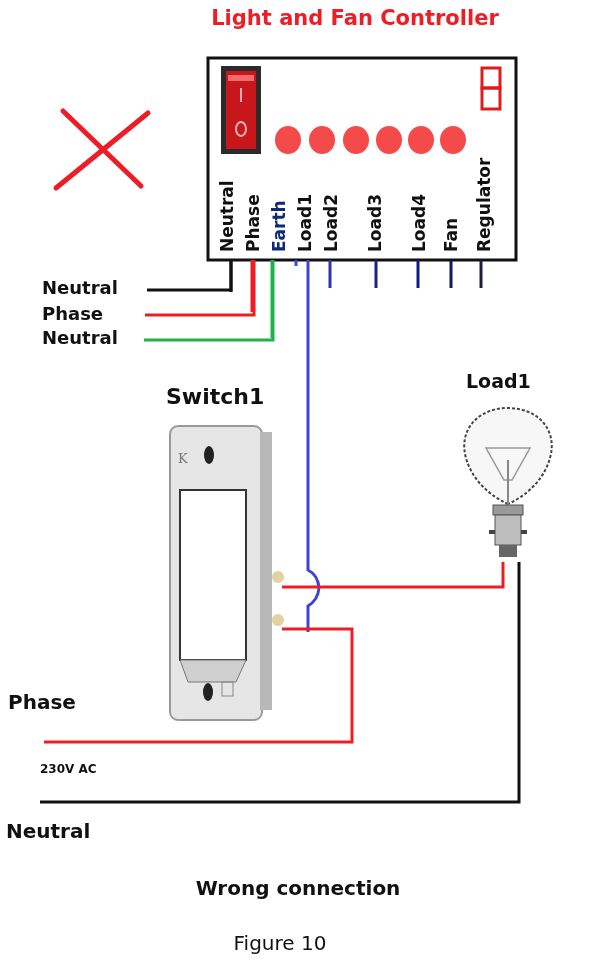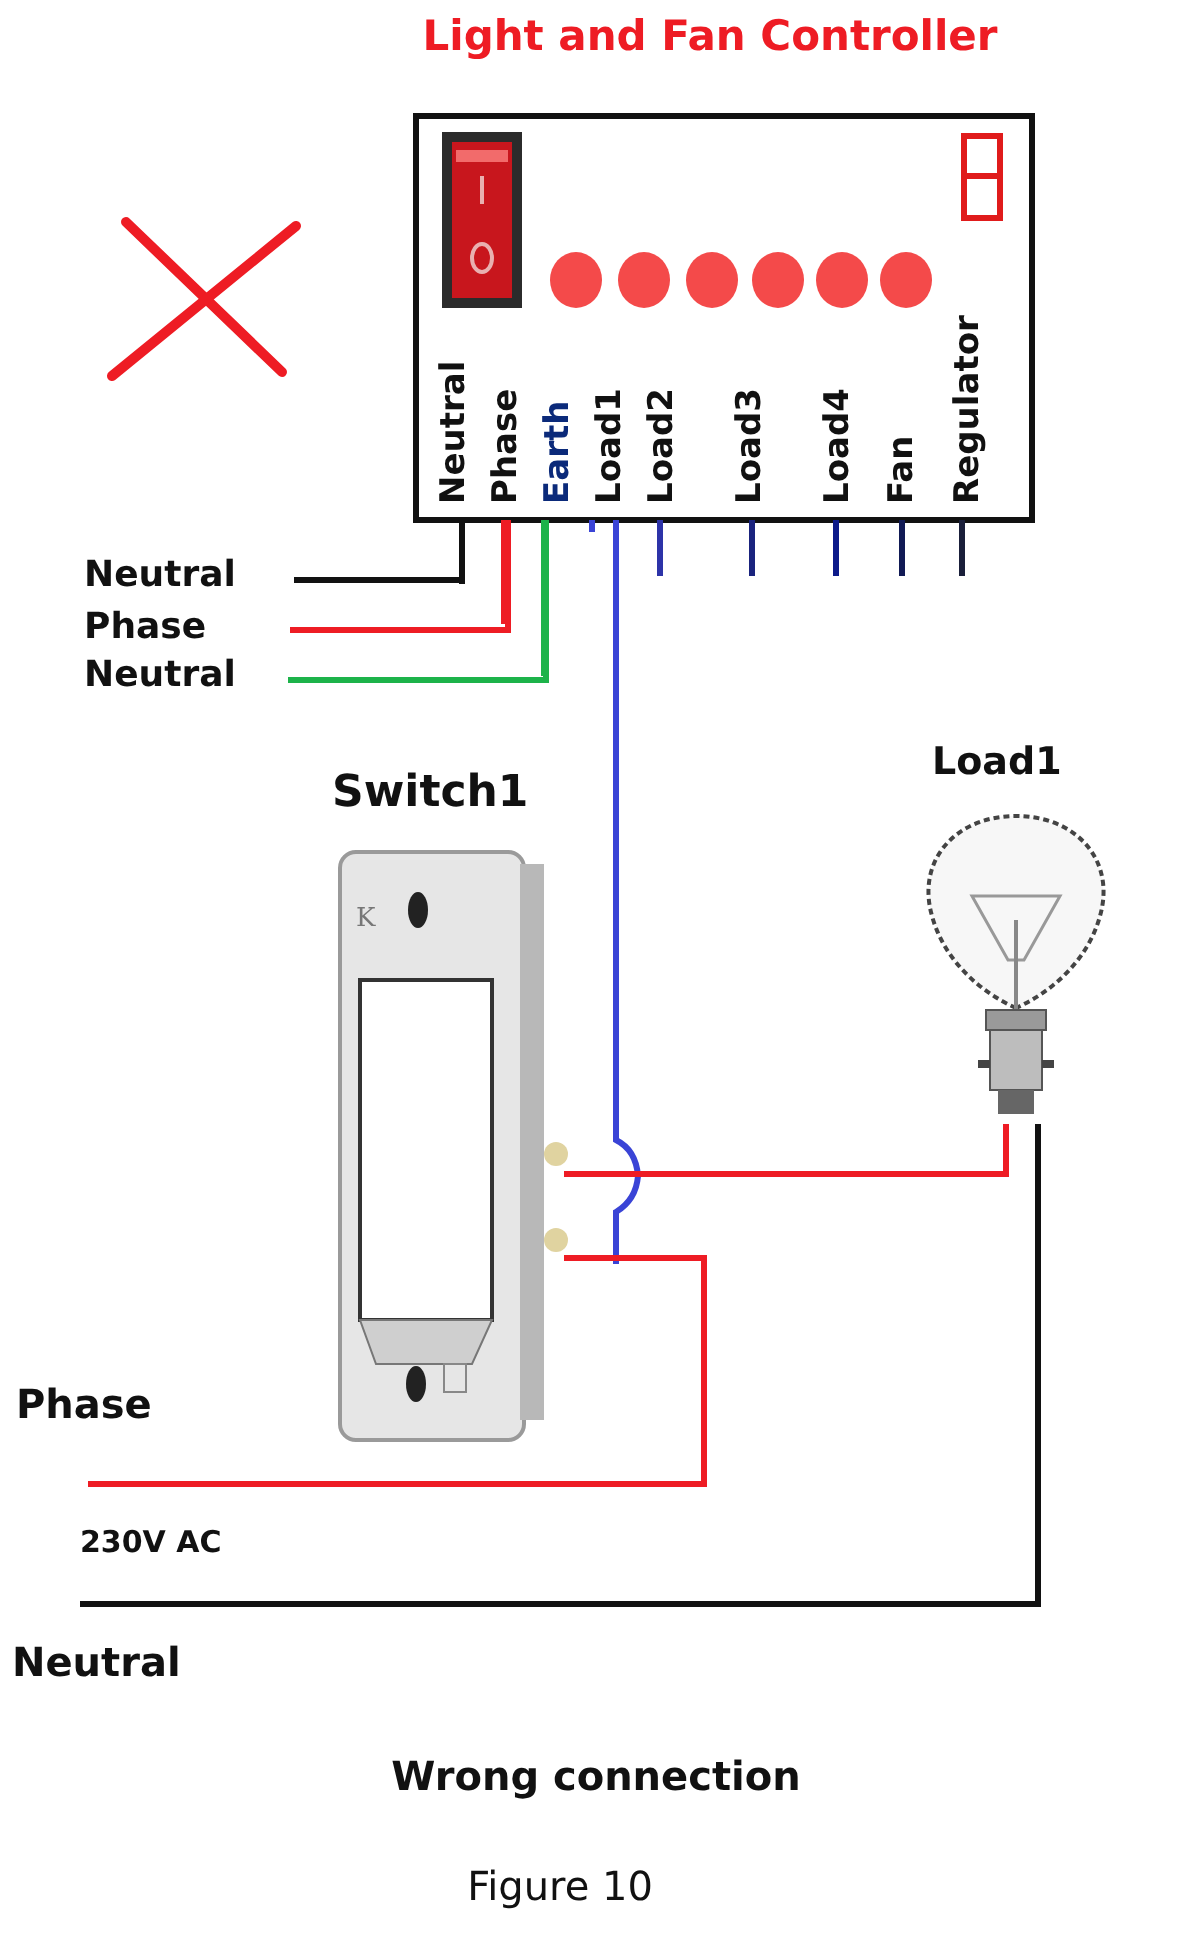--- a/index.html
+++ b/index.html
@@ -106,17 +106,17 @@
 
 <div class="lbl" style="left:42px; top:277px; font-size:18px;">Neutral</div>
 <div class="lbl" style="left:42px; top:303px; font-size:18px;">Phase</div>
 <div class="lbl" style="left:42px; top:327px; font-size:18px;">Neutral</div>
 
 <div class="lbl" style="left:166px; top:384px; font-size:22px;">Switch1</div>
 
 <div class="lbl" style="left:466px; top:370px; font-size:19px;">Load1</div>
 
 <div class="lbl" style="left:8px; top:690px; font-size:20px;">Phase</div>
-<div class="lbl" style="left:40px; top:762px; font-size:15px;text-align:right;">230V AC</div>
+<div class="lbl" style="left:40px; top:762px; font-size:12px;text-align:right;">230V AC</div>
 <div class="lbl" style="left:6px; top:819px; font-size:20px;">Neutral</div>
 
 <div class="title" style="top:876px; font-size:20px; color:#111; left:-2px;">Wrong connection</div>
 <div class="title" style="top:931px; font-size:20px; color:#111; font-weight:normal; left:-20px;">Figure 10</div>
 
 </body></html>

